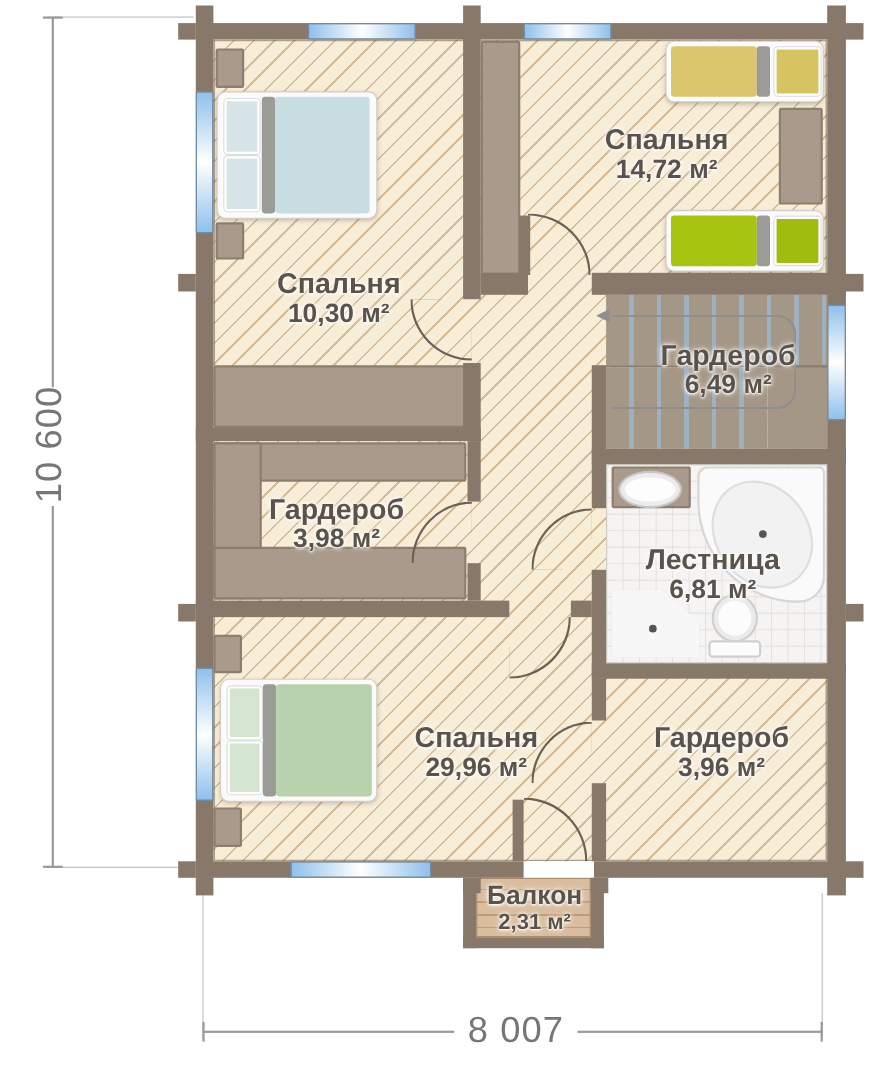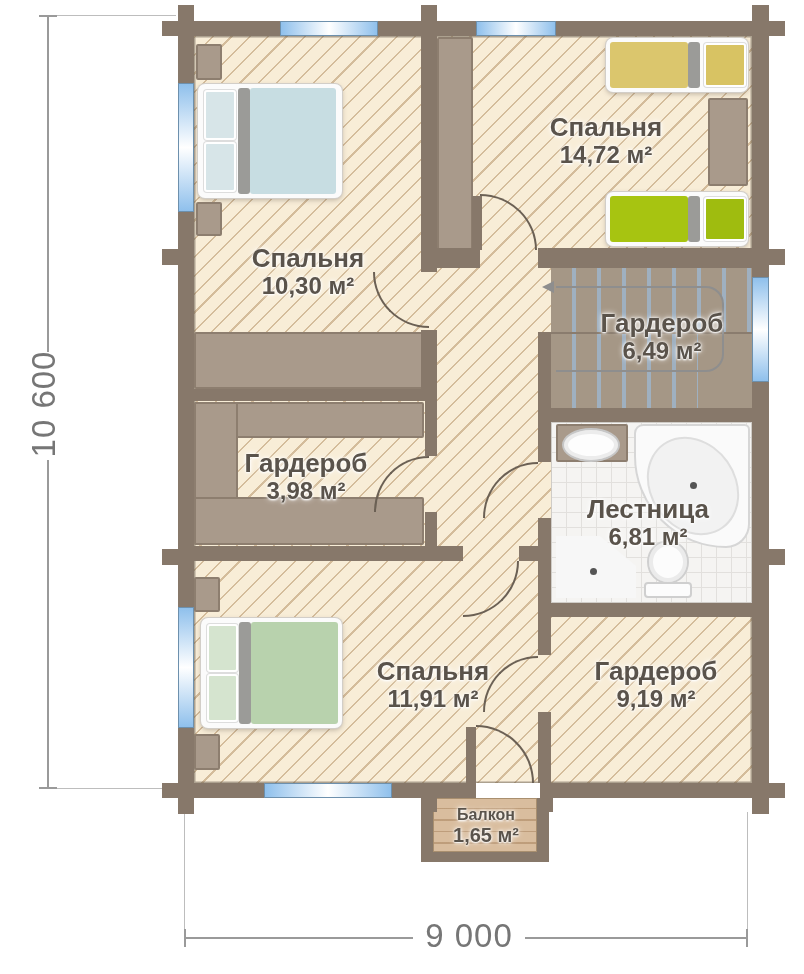--- a/index.html
+++ b/index.html
@@ -28,21 +28,21 @@
        box-shadow:0 0 0 1px #d2cec8,0 2px 5px rgba(80,70,60,.35);}
   .bed>div{position:absolute;border-radius:3px;}
   .pillow{border:2px solid #ffffff;box-shadow:0 0 0 1px #ddd;}
   .divider{background:#9b9b98;border-radius:2px;}
   .fixture{position:absolute;z-index:2;box-sizing:border-box;}
   .room-label{position:absolute;transform:translate(-50%,-50%);text-align:center;color:#5a534b;
       font-weight:700;z-index:6;white-space:nowrap;line-height:1.1;
       text-shadow:0 0 6px #fff,0 0 3px #fff,0 1px 2px #fff;}
   .room-label .nm{display:block;font-size:26px;}
   .room-label .ar{display:block;font-size:24px;}
-  .room-label.small .nm{font-size:16px;}
+  .room-label.small .nm{font-size:24px;}
   .room-label.small .ar{font-size:20px;}
   .dim{position:absolute;background:#9a9a9a;z-index:1;}
   .ext{position:absolute;background:#bdbdbd;z-index:1;}
   .dim-text{position:absolute;color:#767676;font-size:33px;font-weight:400;z-index:2;
             transform:translate(-50%,-50%);letter-spacing:1px;white-space:nowrap;}
   .dim-text.vert{transform:translate(-50%,-50%) rotate(-90deg);}
   .walkline{position:absolute;z-index:5;border:2px solid #8e8e8e;border-left:none;
             border-radius:0 18px 18px 0;box-sizing:border-box;}
   .walk-arrow{position:absolute;z-index:5;width:0;height:0;
       border-top:6px solid transparent;border-bottom:6px solid transparent;border-right:12px solid #8e8e8e;}
@@ -186,40 +186,40 @@
   <div class="room-label" style="left:306px;top:476px;">
     <span class="nm">Гардероб</span>
     <span class="ar">3,98 м²</span>
   </div>
   <div class="room-label" style="left:648px;top:522px;">
     <span class="nm">Лестница</span>
     <span class="ar">6,81 м²</span>
   </div>
   <div class="room-label" style="left:433px;top:684px;">
     <span class="nm">Спальня</span>
-    <span class="ar">11,91 м²</span>
+    <span class="ar">29,96 м²</span>
   </div>
   <div class="room-label" style="left:656px;top:684px;">
     <span class="nm">Гардероб</span>
-    <span class="ar">9,19 м²</span>
+    <span class="ar">3,96 м²</span>
   </div>
   <div class="room-label small" style="left:486px;top:826px;">
     <span class="nm">Балкон</span>
-    <span class="ar">1,65 м²</span>
+    <span class="ar">2,31 м²</span>
   </div>
 
   <div class="ext" style="left:42px;top:15px;width:134px;height:1px;"></div>
   <div class="ext" style="left:42px;top:788px;width:134px;height:1px;"></div>
   <div class="dim" style="left:47px;top:16px;width:2px;height:336px;"></div>
   <div class="dim" style="left:47px;top:460px;width:2px;height:328px;"></div>
   <div class="dim" style="left:39px;top:15px;width:18px;height:2px;"></div>
   <div class="dim" style="left:39px;top:787px;width:18px;height:2px;"></div>
   <div class="dim-text vert" style="left:44px;top:404px;">10 600</div>
 
   <div class="ext" style="left:184px;top:812px;width:1px;height:132px;"></div>
   <div class="ext" style="left:747px;top:812px;width:1px;height:132px;"></div>
   <div class="dim" style="left:185px;top:937px;width:228px;height:2px;"></div>
   <div class="dim" style="left:525px;top:937px;width:223px;height:2px;"></div>
   <div class="dim" style="left:184px;top:929px;width:2px;height:18px;"></div>
   <div class="dim" style="left:746px;top:929px;width:2px;height:18px;"></div>
-  <div class="dim-text" style="left:469px;top:936px;">9 000</div>
+  <div class="dim-text" style="left:469px;top:936px;">8 007</div>
 
 </div>
 
 </body></html>

